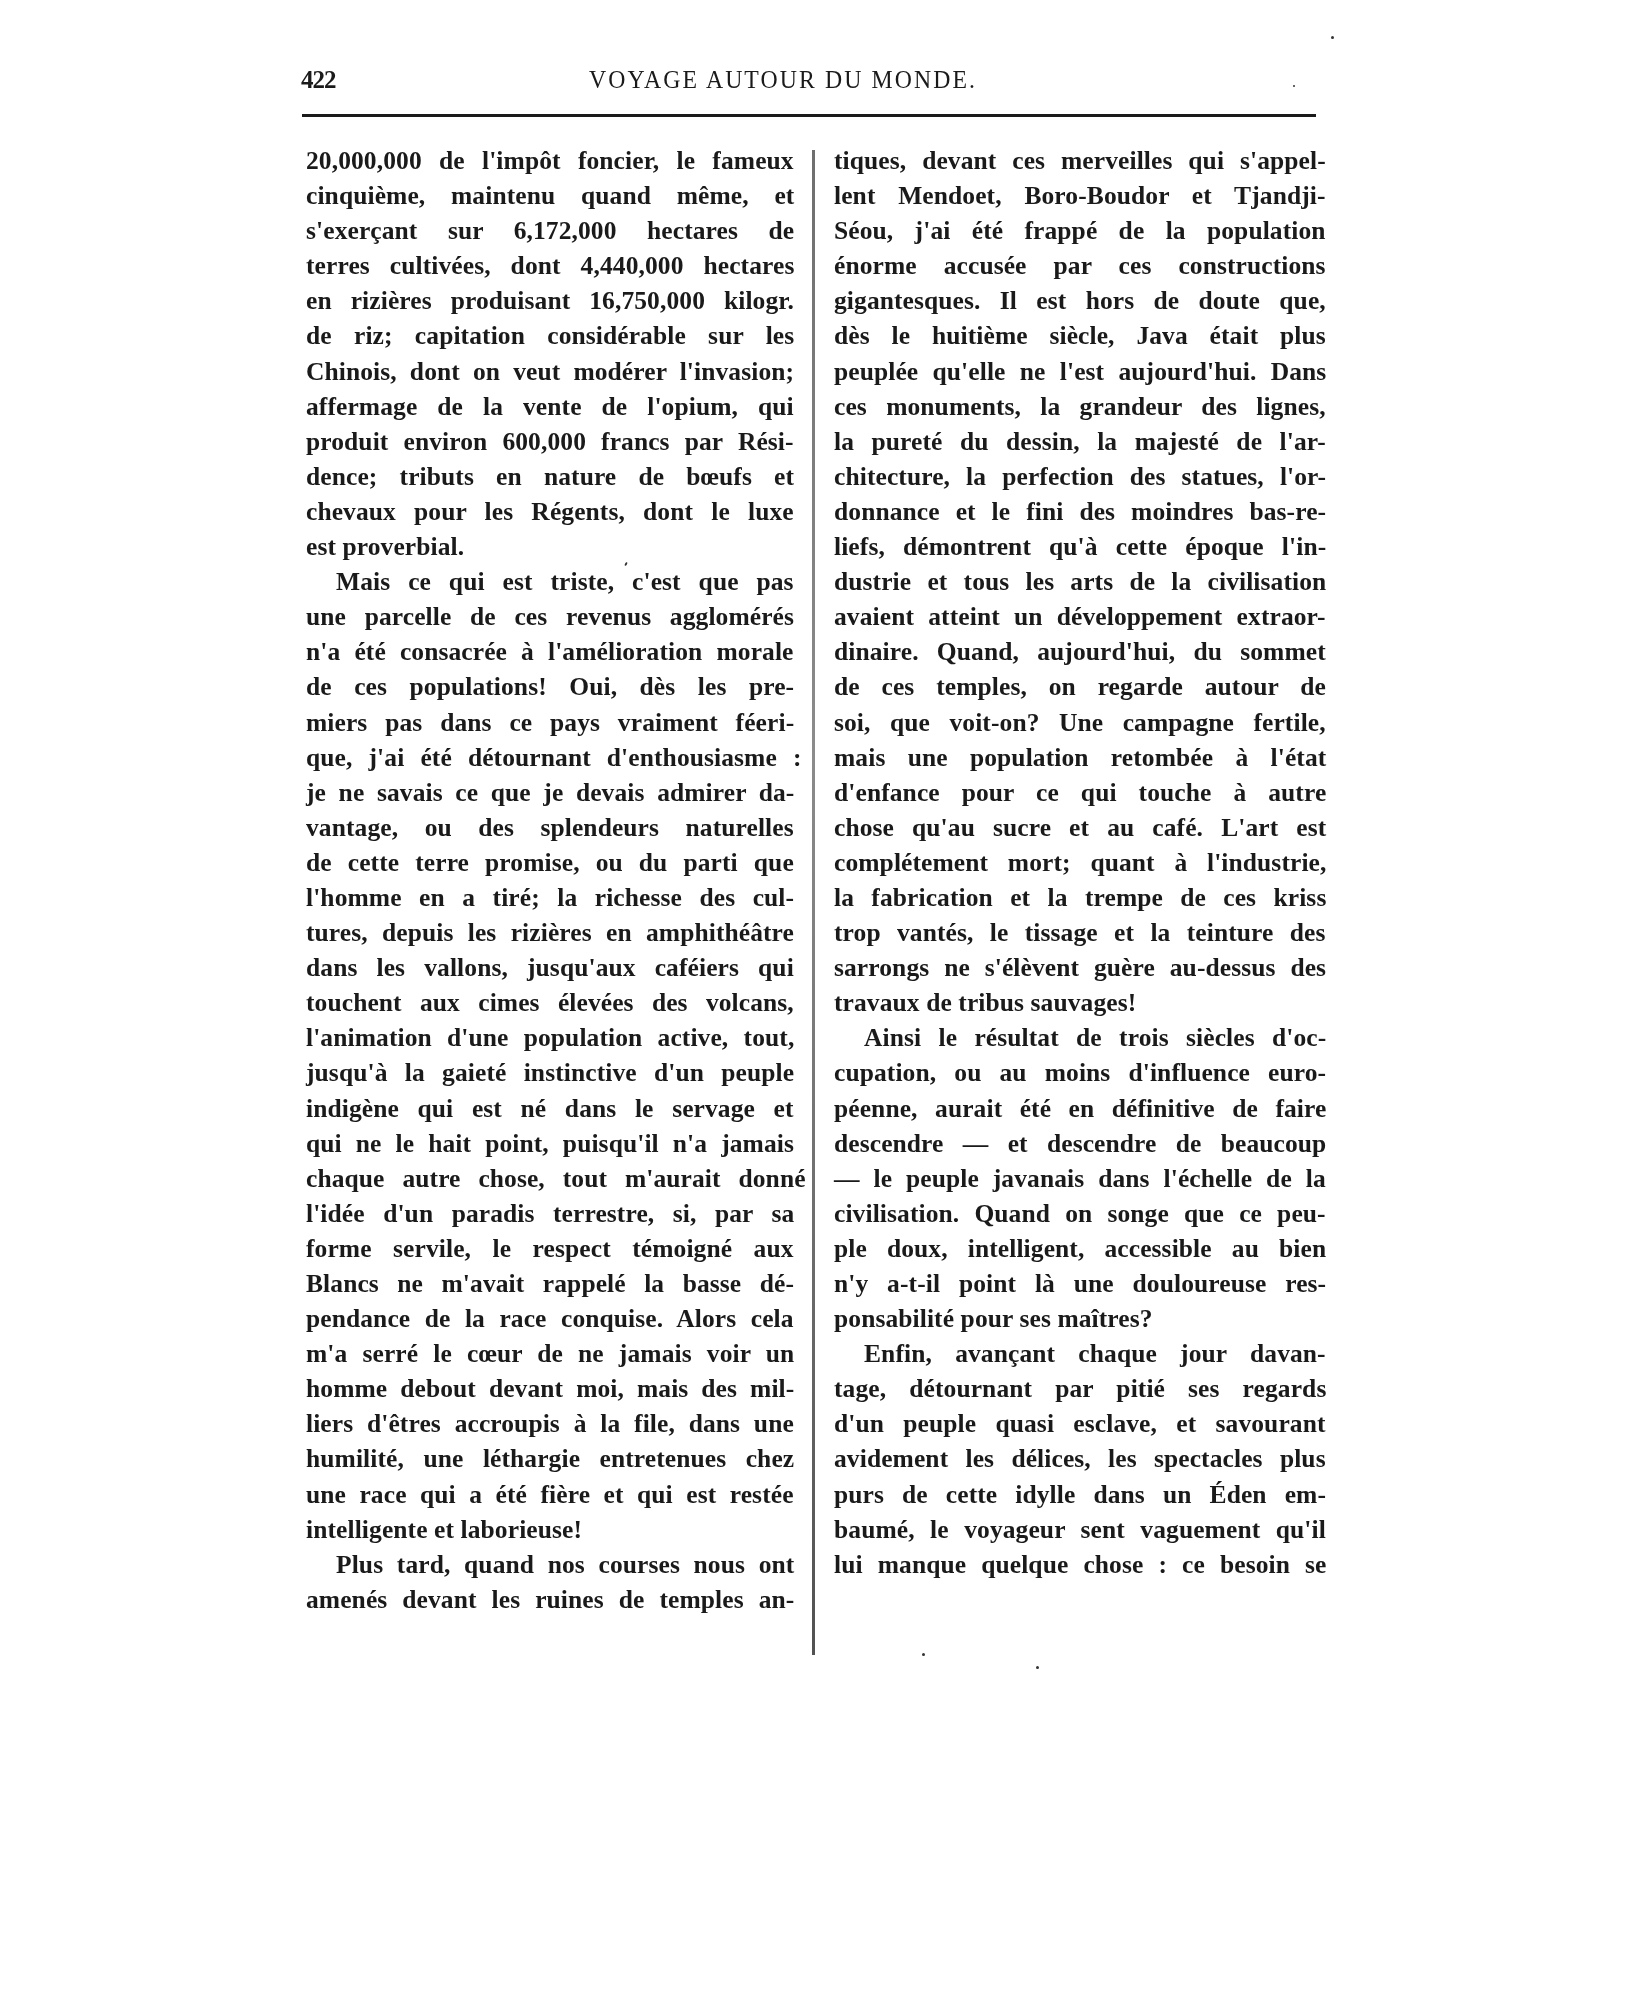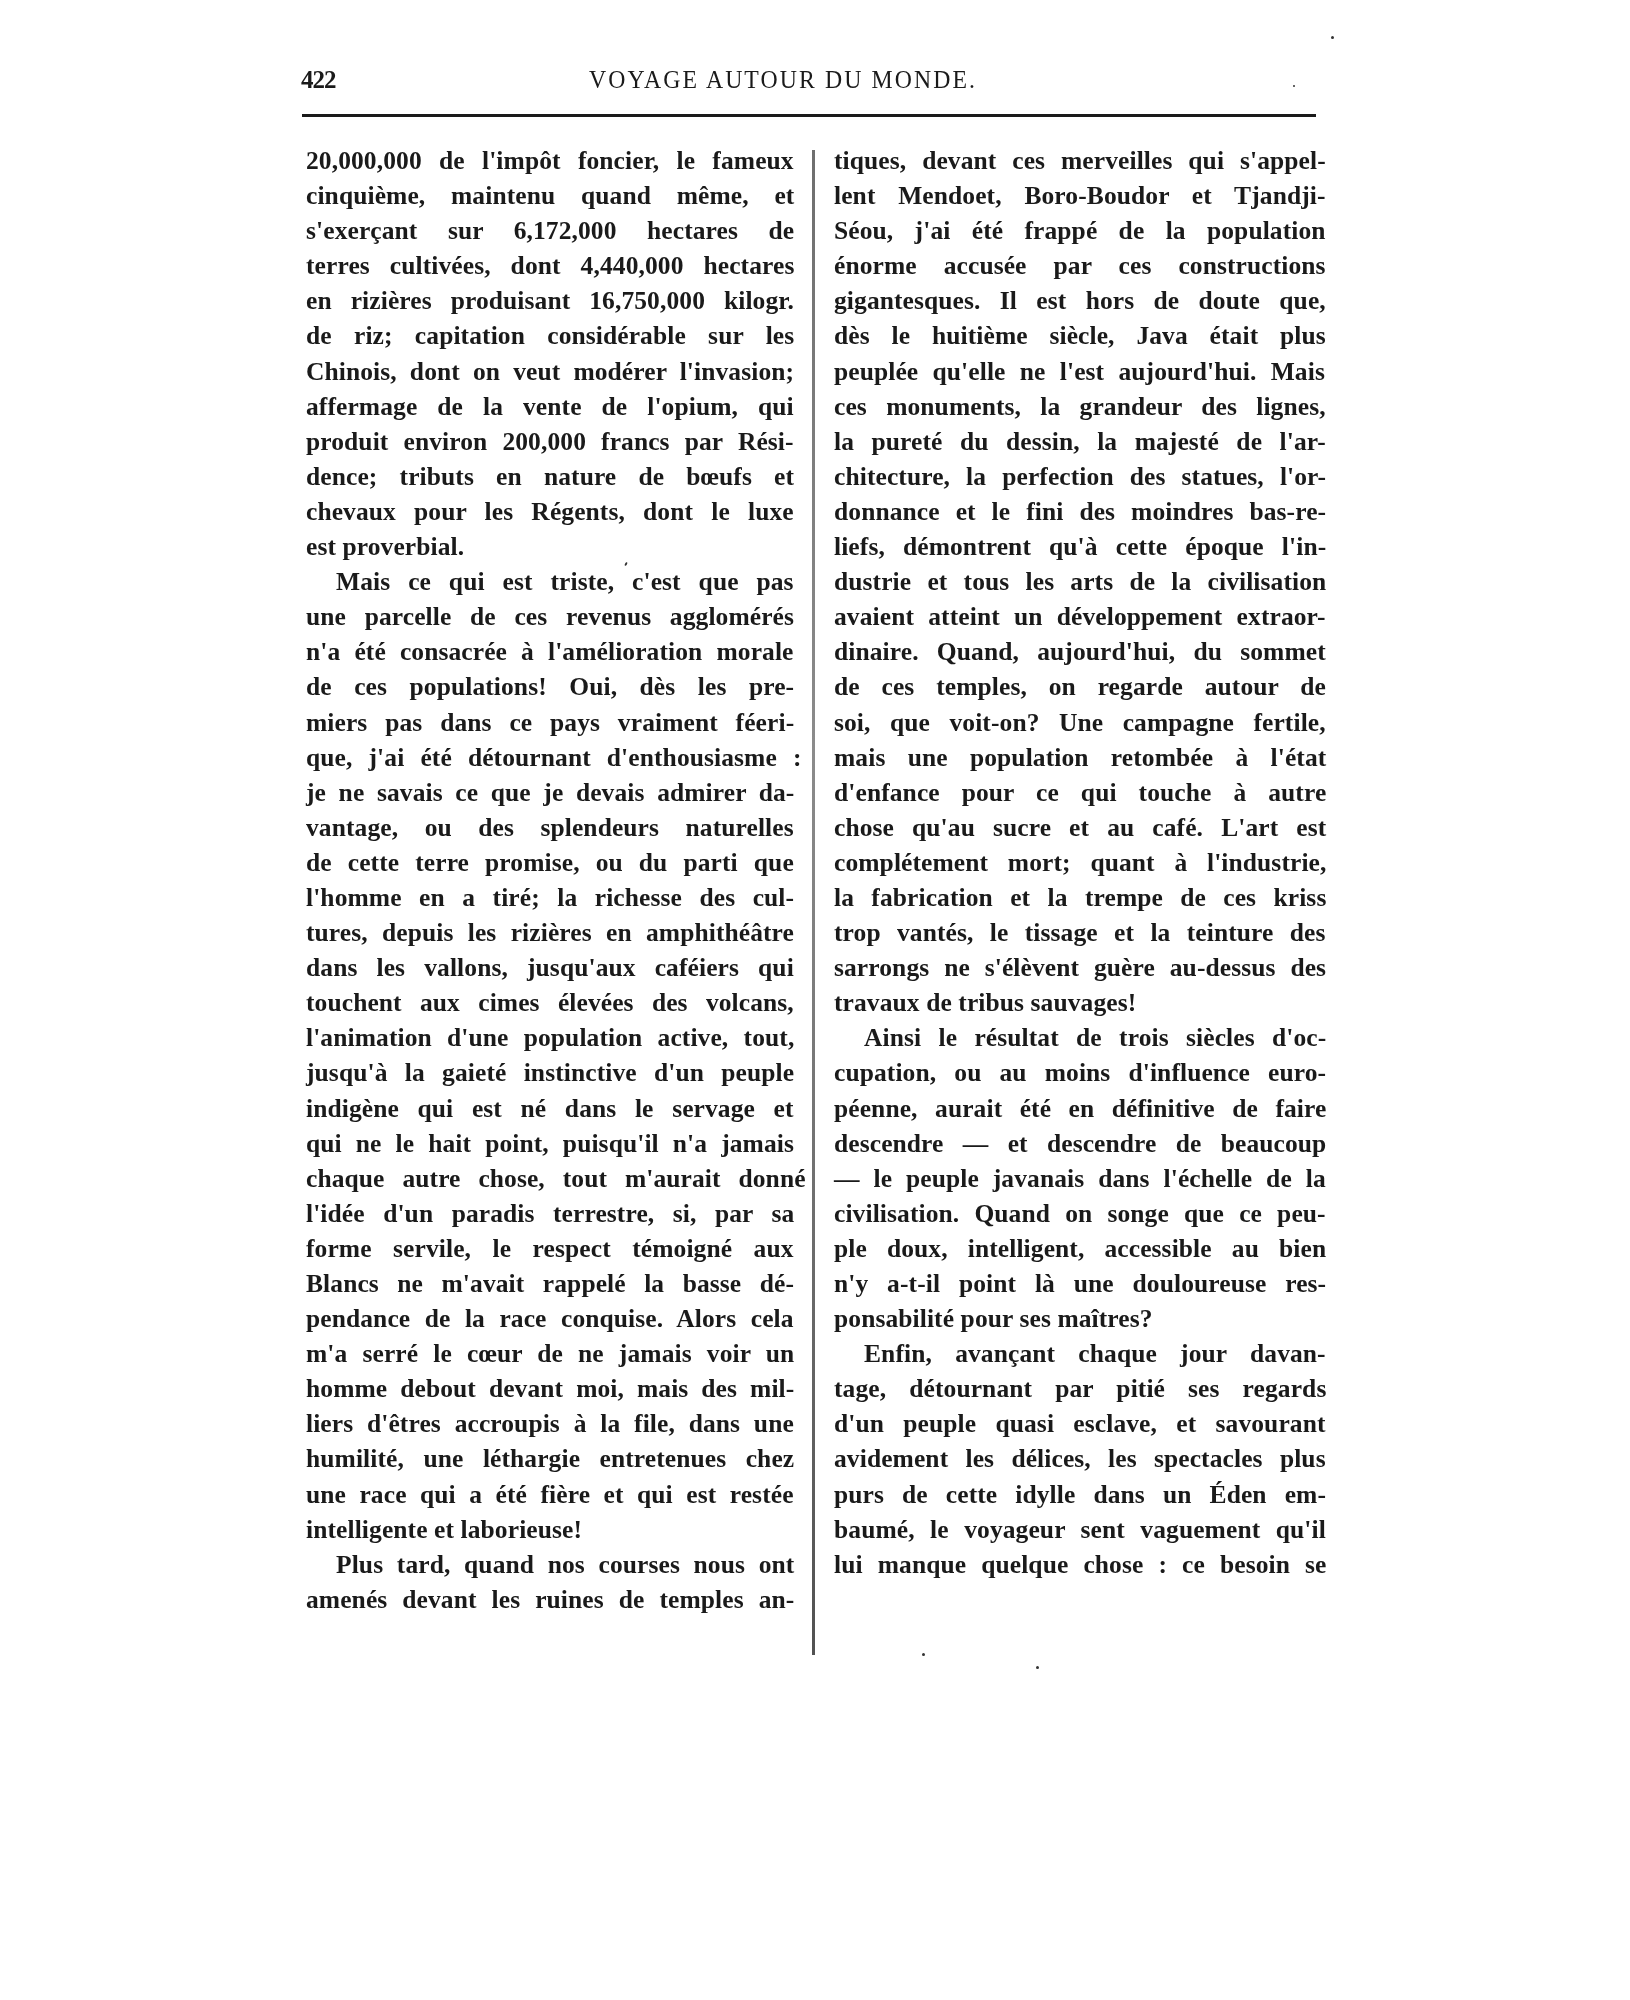--- a/index.html
+++ b/index.html
@@ -108,21 +108,21 @@
 
 <div class="column column-left">
     <span class="line"><span style="display: inline-block; white-space: nowrap; word-spacing: 10.8px;">20,000,000 de l'impôt foncier, le fameux</span></span>
     <span class="line"><span style="display: inline-block; white-space: nowrap; word-spacing: 19.25px;">cinquième, maintenu quand même, et</span></span>
     <span class="line"><span style="display: inline-block; white-space: nowrap; word-spacing: 24px;">s'exerçant sur 6,172,000 hectares de</span></span>
     <span class="line"><span style="display: inline-block; white-space: nowrap; word-spacing: 13.5px;">terres cultivées, dont 4,440,000 hectares</span></span>
     <span class="line"><span style="display: inline-block; white-space: nowrap; word-spacing: 12.5px;">en rizières produisant 16,750,000 kilogr.</span></span>
     <span class="line"><span style="display: inline-block; white-space: nowrap; word-spacing: 15.8px;">de riz; capitation considérable sur les</span></span>
     <span class="line"><span style="display: inline-block; white-space: nowrap; word-spacing: 6.6px;">Chinois, dont on veut modérer l'invasion;</span></span>
     <span class="line"><span style="display: inline-block; white-space: nowrap; word-spacing: 13.5px;">affermage de la vente de l'opium, qui</span></span>
-    <span class="line"><span style="display: inline-block; white-space: nowrap; word-spacing: 8.6px;">produit environ 200,000 francs par Rési-</span></span>
+    <span class="line"><span style="display: inline-block; white-space: nowrap; word-spacing: 8.6px;">produit environ 600,000 francs par Rési-</span></span>
     <span class="line"><span style="display: inline-block; white-space: nowrap; word-spacing: 15.6667px;">dence; tributs en nature de bœufs et</span></span>
     <span class="line"><span style="display: inline-block; white-space: nowrap; word-spacing: 11.6667px;">chevaux pour les Régents, dont le luxe</span></span>
     <span class="line last"><span style="display: inline-block; white-space: nowrap;">est proverbial.</span></span>
     <span class="line indent"><span style="display: inline-block; white-space: nowrap; word-spacing: 11.4286px;">Mais ce qui est triste, c'est que pas</span></span>
     <span class="line"><span style="display: inline-block; white-space: nowrap; word-spacing: 12.2px;">une parcelle de ces revenus agglomérés</span></span>
     <span class="line"><span style="display: inline-block; white-space: nowrap; word-spacing: 7.6px;">n'a été consacrée à l'amélioration morale</span></span>
     <span class="line"><span style="display: inline-block; white-space: nowrap; word-spacing: 16px;">de ces populations! Oui, dès les pre-</span></span>
     <span class="line"><span style="display: inline-block; white-space: nowrap; word-spacing: 11.3333px;">miers pas dans ce pays vraiment féeri-</span></span>
     <span class="line"><span style="display: inline-block; white-space: nowrap; word-spacing: 9.6px;">que, j'ai été détournant d'enthousiasme :</span></span>
     <span class="line"><span style="display: inline-block; white-space: nowrap; word-spacing: 6.125px;">je ne savais ce que je devais admirer da-</span></span>
@@ -151,21 +151,21 @@
     <span class="line"><span style="display: inline-block; white-space: nowrap; word-spacing: 8.5px;">amenés devant les ruines de temples an-</span></span>
   </div>
 <div class="column-divider"></div>
 <div class="column column-right">
     <span class="line"><span style="display: inline-block; white-space: nowrap; word-spacing: 9.4px;">tiques, devant ces merveilles qui s'appel-</span></span>
     <span class="line"><span style="display: inline-block; white-space: nowrap; word-spacing: 16.25px;">lent Mendoet, Boro-Boudor et Tjandji-</span></span>
     <span class="line"><span style="display: inline-block; white-space: nowrap; word-spacing: 14.8333px;">Séou, j'ai été frappé de la population</span></span>
     <span class="line"><span style="display: inline-block; white-space: nowrap; word-spacing: 20.5px;">énorme accusée par ces constructions</span></span>
     <span class="line"><span style="display: inline-block; white-space: nowrap; word-spacing: 12.8333px;">gigantesques. Il est hors de doute que,</span></span>
     <span class="line"><span style="display: inline-block; white-space: nowrap; word-spacing: 15.3333px;">dès le huitième siècle, Java était plus</span></span>
-    <span class="line"><span style="display: inline-block; white-space: nowrap; word-spacing: 7.8px;">peuplée qu'elle ne l'est aujourd'hui. Mais</span></span>
+    <span class="line"><span style="display: inline-block; white-space: nowrap; word-spacing: 7.8px;">peuplée qu'elle ne l'est aujourd'hui. Dans</span></span>
     <span class="line"><span style="display: inline-block; white-space: nowrap; word-spacing: 12.8px;">ces monuments, la grandeur des lignes,</span></span>
     <span class="line"><span style="display: inline-block; white-space: nowrap; word-spacing: 11px;">la pureté du dessin, la majesté de l'ar-</span></span>
     <span class="line"><span style="display: inline-block; white-space: nowrap; word-spacing: 9.6px;">chitecture, la perfection des statues, l'or-</span></span>
     <span class="line"><span style="display: inline-block; white-space: nowrap; word-spacing: 9.5px;">donnance et le fini des moindres bas-re-</span></span>
     <span class="line"><span style="display: inline-block; white-space: nowrap; word-spacing: 11.6px;">liefs, démontrent qu'à cette époque l'in-</span></span>
     <span class="line"><span style="display: inline-block; white-space: nowrap; word-spacing: 9.71429px;">dustrie et tous les arts de la civilisation</span></span>
     <span class="line"><span style="display: inline-block; white-space: nowrap; word-spacing: 7.75px;">avaient atteint un développement extraor-</span></span>
     <span class="line"><span style="display: inline-block; white-space: nowrap; word-spacing: 11.75px;">dinaire. Quand, aujourd'hui, du sommet</span></span>
     <span class="line"><span style="display: inline-block; white-space: nowrap; word-spacing: 15.3333px;">de ces temples, on regarde autour de</span></span>
     <span class="line"><span style="display: inline-block; white-space: nowrap; word-spacing: 13px;">soi, que voit-on? Une campagne fertile,</span></span>

